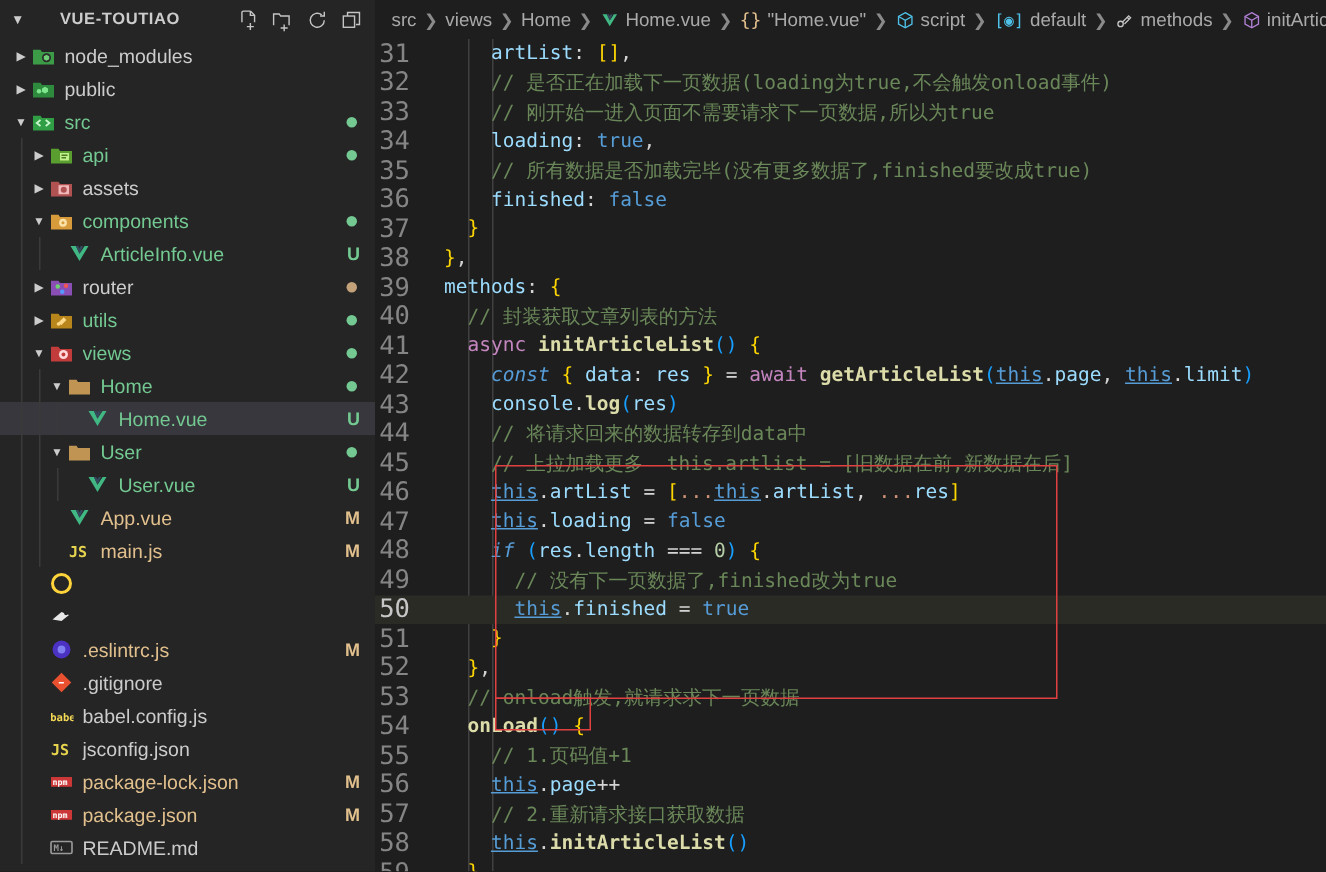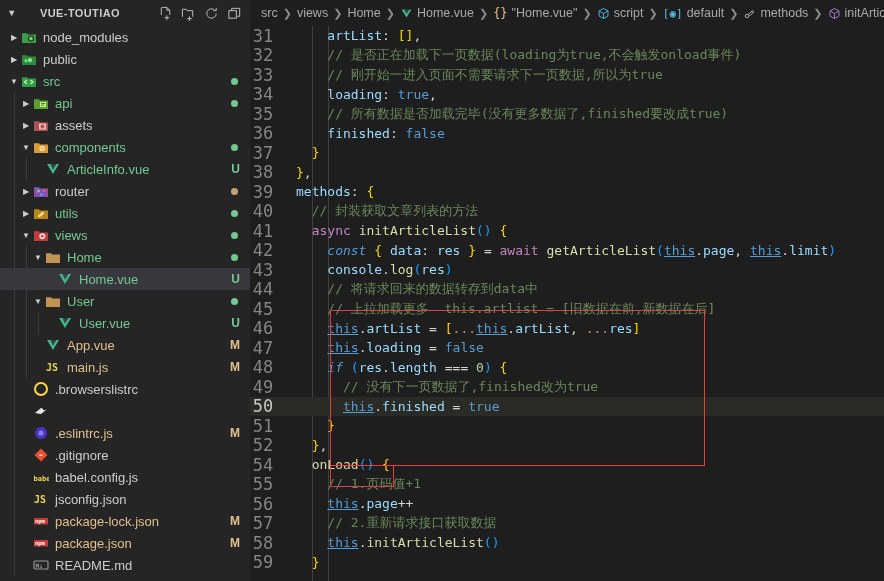--- a/index.html
+++ b/index.html
@@ -93,21 +93,21 @@
     width:46px; flex:0 0 46px; text-align:center; padding-right:20px;
     color:#858585; font-size:17px;
   }
   .cline.active .ln { color:#c6c6c6; }
   .ctext { flex:1; position:relative; padding-left:0; }
 
   
   .codeguides { position:absolute; top:0; left:0; right:0; bottom:0; pointer-events:none; }
   .cg { position:absolute; width:1px; background:#404040; }
   .t-kw     { color:#569cd6;font-style:italic; }
-  .t-fn     { color:#dcdcaa; }
+  .t-fn     { color:#dcdcaa;font-weight:bold; }
   .t-num    { color:#b5cea8; }
   .t-cmt    { color:#6a8759; }
   .t-prop   { color:#9cdcfe; }
   .t-var    { color:#9cdcfe; }
   .t-plain  { color:#d4d4d4; }
   .t-or     { color:#ce9178; }
   .t-bool   { color:#569cd6; }
   .t-br1    { color:#ffd700; }
   .t-br3    { color:#179fff; }
   .t-async  { color:#c586c0; }
@@ -375,21 +375,20 @@
         </div>
         <div class="row">
           <div class="guide" style="left: 14px;"></div>
           <div style="width: 20px; flex: 0 0 20px;"></div>
           <span class="tw blank"></span>
           <span class="ico">
             <svg width="16" height="16" viewBox="0 0 16 16">
               <circle cx="8" cy="8" r="6" fill="none" stroke="#ffd43b" stroke-width="2"></circle>
             </svg>
           </span>
-          <span class="lbl">.browserslistrc</span>
         </div>
         <div class="row">
           <div class="guide" style="left: 14px;"></div>
           <div style="width: 20px; flex: 0 0 20px;"></div>
           <span class="tw blank"></span>
           <span class="ico">
             <svg width="16" height="16" viewBox="0 0 16 16">
               <path d="M2 10l6-5 5 2-5 4z" fill="#e8e8e8"></path>
               <circle cx="11" cy="6" r="1.2" fill="#222"></circle>
             </svg>
@@ -573,20 +572,21 @@
           <div class="cline"><span class="ln">43</span><span class="ctext">    <span class="t-var">console</span><span class="t-plain">.</span><span class="t-fn">log</span><span class="t-br3">(</span><span class="t-var">res</span><span class="t-br3">)</span></span></div>
           <div class="cline"><span class="ln">44</span><span class="ctext">    <span class="t-cmt">// 将请求回来的数据转存到data中</span></span></div>
           <div class="cline"><span class="ln">45</span><span class="ctext">    <span class="t-cmt">// 上拉加载更多  this.artlist = [旧数据在前,新数据在后]</span></span></div>
           <div class="cline"><span class="ln">46</span><span class="ctext">    <span class="t-this">this</span><span class="t-plain">.</span><span class="t-var">artList</span> <span class="t-op">=</span> <span class="t-br1">[</span><span class="t-or">...</span><span class="t-this">this</span><span class="t-plain">.</span><span class="t-var">artList</span><span class="t-plain">,</span> <span class="t-or">...</span><span class="t-var">res</span><span class="t-br1">]</span></span></div>
           <div class="cline"><span class="ln">47</span><span class="ctext">    <span class="t-this">this</span><span class="t-plain">.</span><span class="t-var">loading</span> <span class="t-op">=</span> <span class="t-bool">false</span></span></div>
           <div class="cline"><span class="ln">48</span><span class="ctext">    <span class="t-kw">if</span> <span class="t-br3">(</span><span class="t-var">res</span><span class="t-plain">.</span><span class="t-var">length</span> <span class="t-op">===</span> <span class="t-num">0</span><span class="t-br3">)</span> <span class="t-br1">{</span></span></div>
           <div class="cline"><span class="ln">49</span><span class="ctext">      <span class="t-cmt">// 没有下一页数据了,finished改为true</span></span></div>
           <div class="cline active"><span class="ln">50</span><span class="ctext">      <span class="t-this">this</span><span class="t-plain">.</span><span class="t-var">finished</span> <span class="t-op">=</span> <span class="t-bool">true</span></span></div>
           <div class="cline"><span class="ln">51</span><span class="ctext">    <span class="t-br1">}</span></span></div>
           <div class="cline"><span class="ln">52</span><span class="ctext">  <span class="t-br1">}</span><span class="t-plain">,</span></span></div>
+          <div class="cline"><span class="ln">53</span><span class="ctext">  <span class="t-cmt">// onload触发,就请求求下一页数据</span></span></div>
           <div class="cline"><span class="ln">54</span><span class="ctext">  <span class="t-fn">onLoad</span><span class="t-br3">(</span><span class="t-br3">)</span> <span class="t-br1">{</span></span></div>
           <div class="cline"><span class="ln">55</span><span class="ctext">    <span class="t-cmt">// 1.页码值+1</span></span></div>
           <div class="cline"><span class="ln">56</span><span class="ctext">    <span class="t-this">this</span><span class="t-plain">.</span><span class="t-var">page</span><span class="t-op">++</span></span></div>
           <div class="cline"><span class="ln">57</span><span class="ctext">    <span class="t-cmt">// 2.重新请求接口获取数据</span></span></div>
           <div class="cline"><span class="ln">58</span><span class="ctext">    <span class="t-this">this</span><span class="t-plain">.</span><span class="t-fn">initArticleList</span><span class="t-br3">(</span><span class="t-br3">)</span></span></div>
           <div class="cline"><span class="ln">59</span><span class="ctext">  <span class="t-br1">}</span></span></div>
         </div>
       <div class="redbox" style="left:80px; top:284px; width:375px; height:156px;"></div>
       <div class="redbox" style="left:80px; top:439px; width:64px; height:22px;"></div>
     </div>

